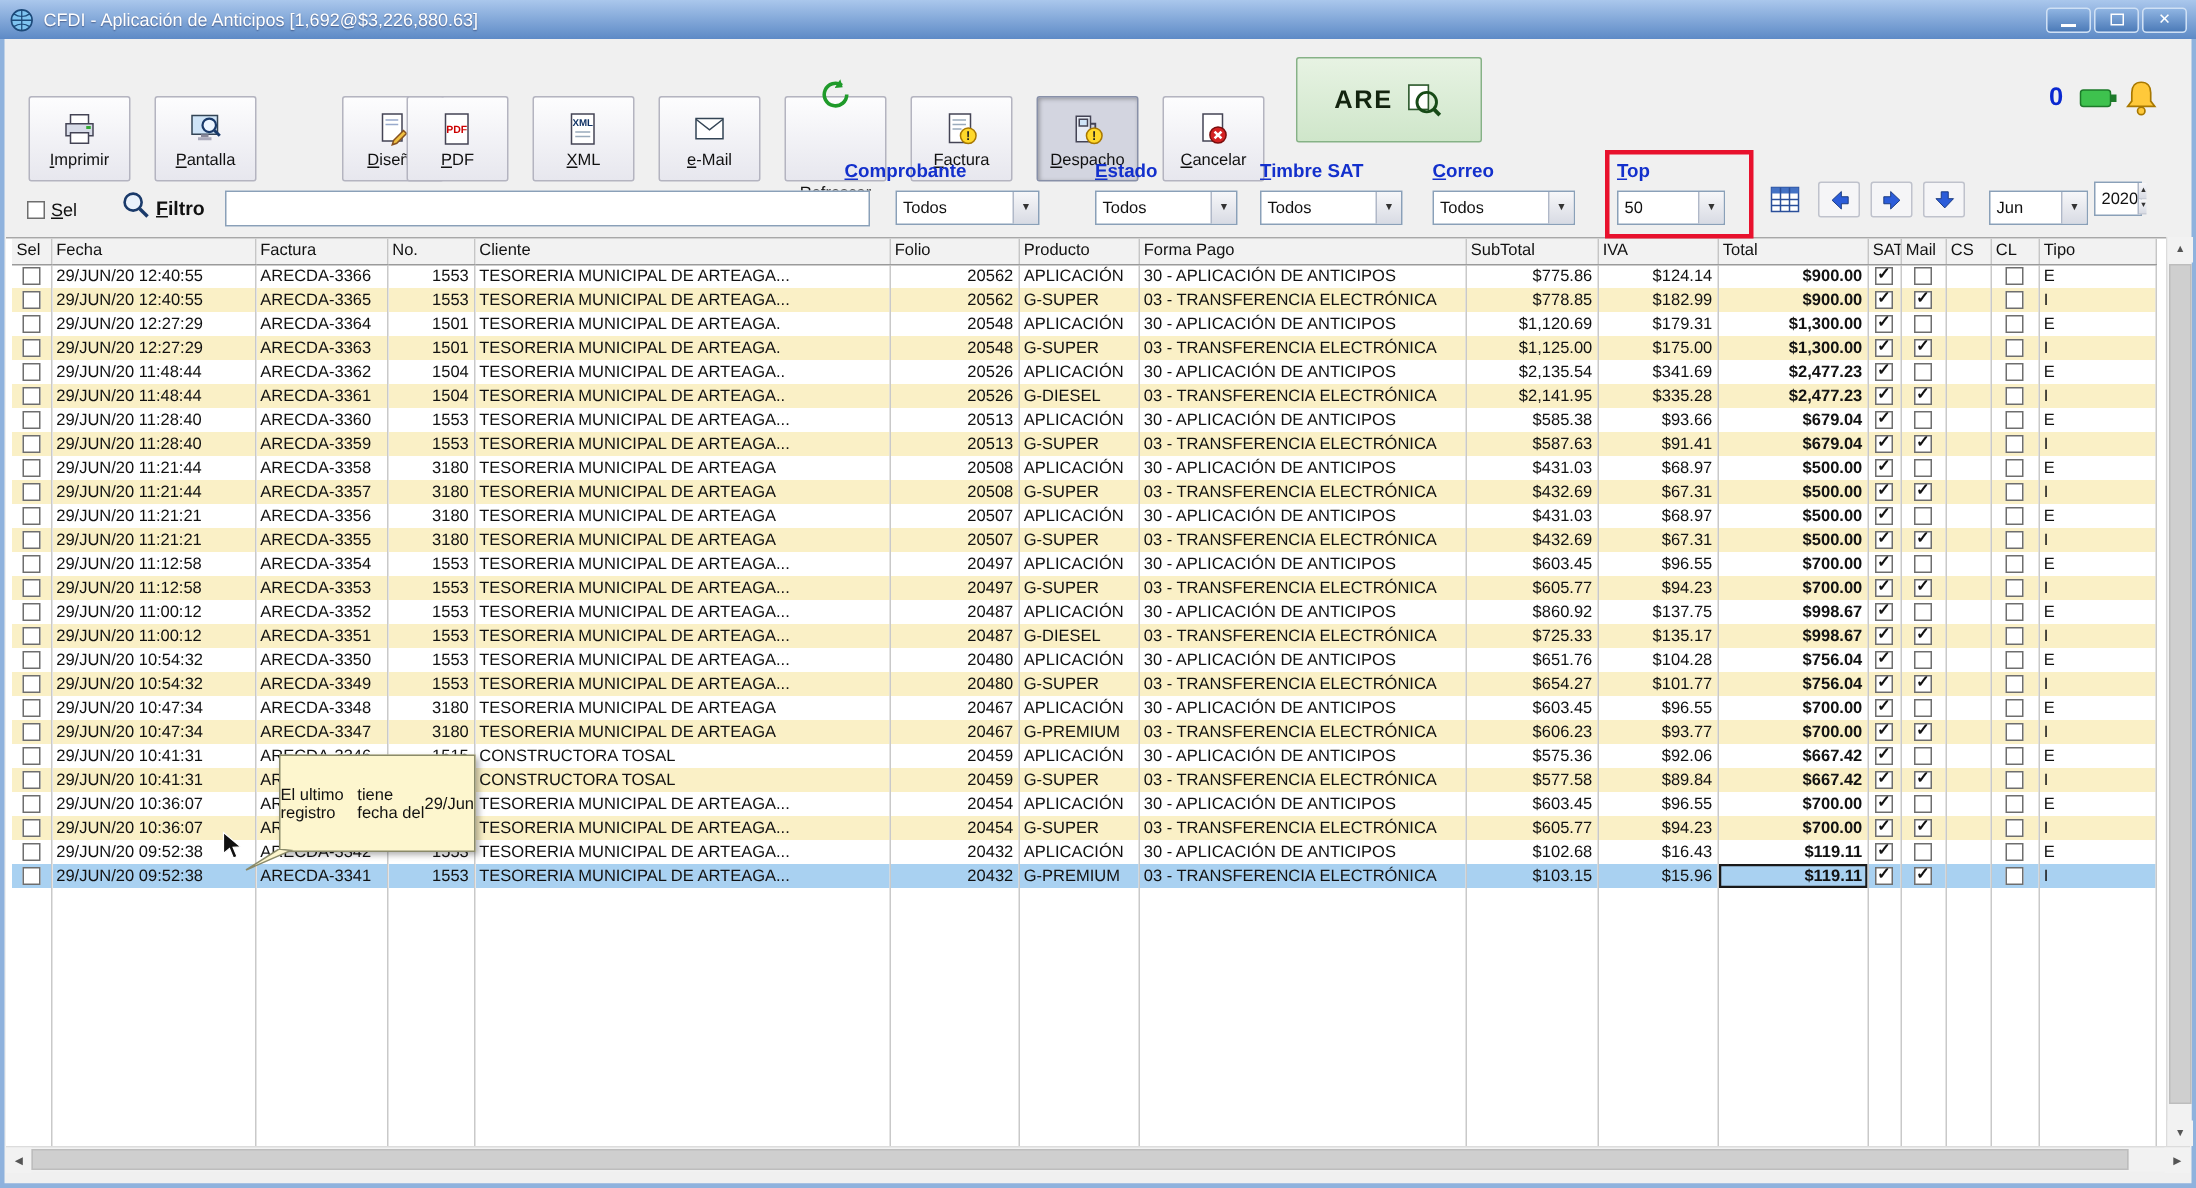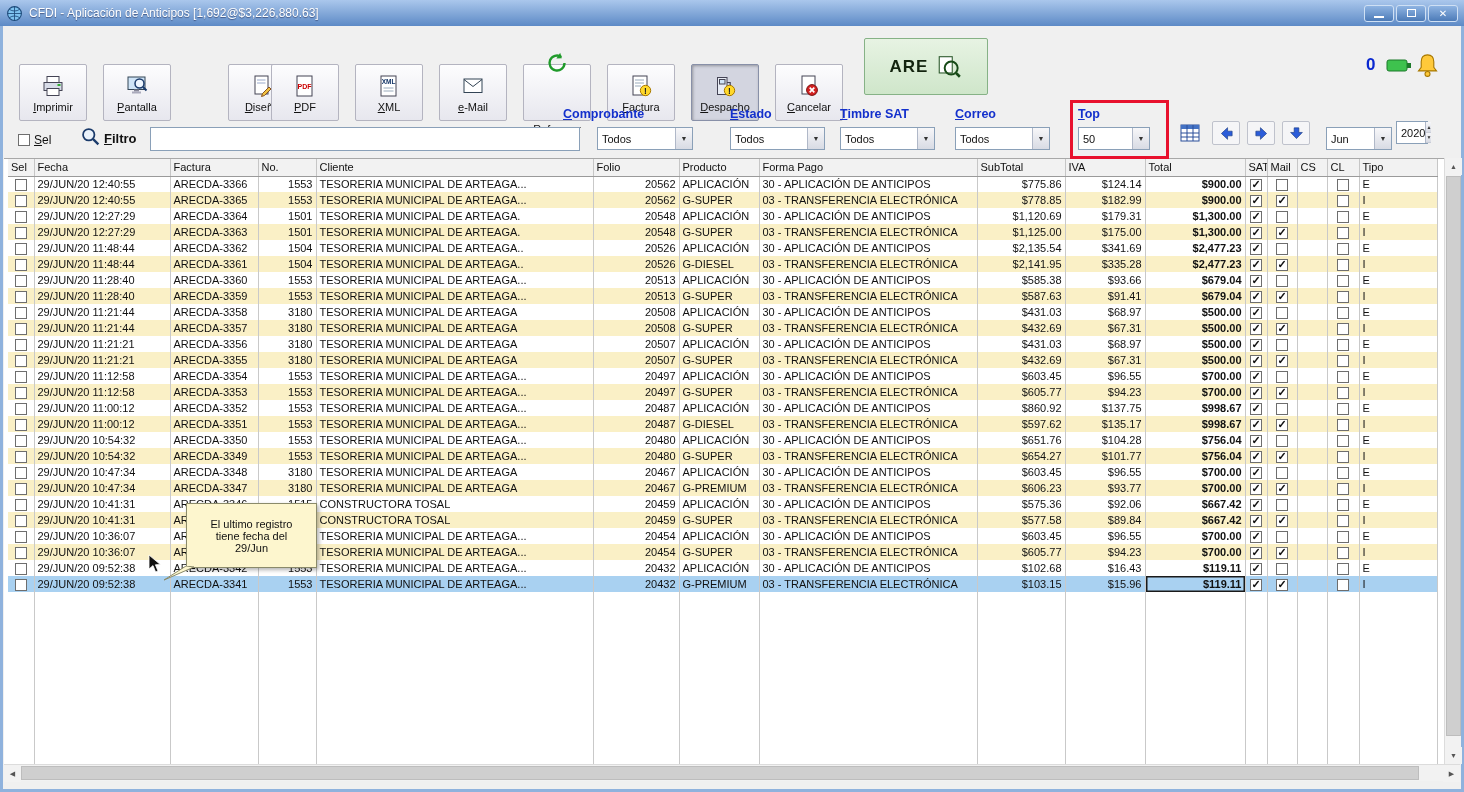--- a/index.html
+++ b/index.html
@@ -101,21 +101,21 @@
   .sb-btn { width:17px; height:17px; display:flex; align-items:center; justify-content:center;
     font-size:7px; color:#555; background:#f2f2f2; }
   .v-thumb { position:absolute; left:1px; top:18px; width:15px; height:560px; background:#cfcfcf; border:1px solid #bdbdbd; }
   .v-down { position:absolute; left:0; bottom:0; }
   .h-thumb { margin:1px 0; width:1398px; background:#cfcfcf; border:1px solid #bdbdbd; }
   .h-right { margin-left:auto; }
 
   
   .tooltip { position:absolute; left:186px; top:503px; width:131px; height:65px; background:#fdf6ce;
     border:1px solid #8a8a6a; box-shadow:2px 2px 4px rgba(0,0,0,.3); z-index:50;
-    display:flex; flex-direction:column; align-items:center; justify-content:center; font-size:11px; }
+    display:flex; flex-direction:row; align-items:center; justify-content:center; font-size:11px; }
   .tooltip-tail { position:absolute; left:162px; top:566px; z-index:51; width:34px; height:16px; }
   .cursor { position:absolute; left:148px; top:554px; z-index:55; width:16px; height:20px; }
 
   .frame-bottom { position:absolute; left:0; bottom:0; width:1464px; height:3px; background:#8fb2dd; }
   u { text-decoration:underline; }
 </style>
 </head>
 <body>
 
 <div class="titlebar">
@@ -640,21 +640,21 @@
         </tr>
         <tr>
           <td class="c-sel c-cb-cell"><span class="cb"></span></td>
           <td class="c-fecha">29/JUN/20 11:00:12</td>
           <td class="c-factura">ARECDA-3351</td>
           <td class="c-no num">1553</td>
           <td class="c-cliente">TESORERIA MUNICIPAL DE ARTEAGA...</td>
           <td class="c-folio num">20487</td>
           <td class="c-prod">G-DIESEL</td>
           <td class="c-fp">03 - TRANSFERENCIA ELECTRÓNICA</td>
-          <td class="c-sub num">$597.62</td>
+          <td class="c-sub num">$725.33</td>
           <td class="c-iva num">$135.17</td>
           <td class="c-total num">$998.67</td>
           <td class="c-sat c-cb-cell"><span class="cb on"></span></td>
           <td class="c-mail c-cb-cell"><span class="cb on"></span></td>
           <td class="c-cs c-cb-cell"></td>
           <td class="c-cl c-cb-cell"><span class="cb"></span></td>
           <td class="c-tipo">I</td>
         </tr>
         <tr>
           <td class="c-sel c-cb-cell"><span class="cb"></span></td>

